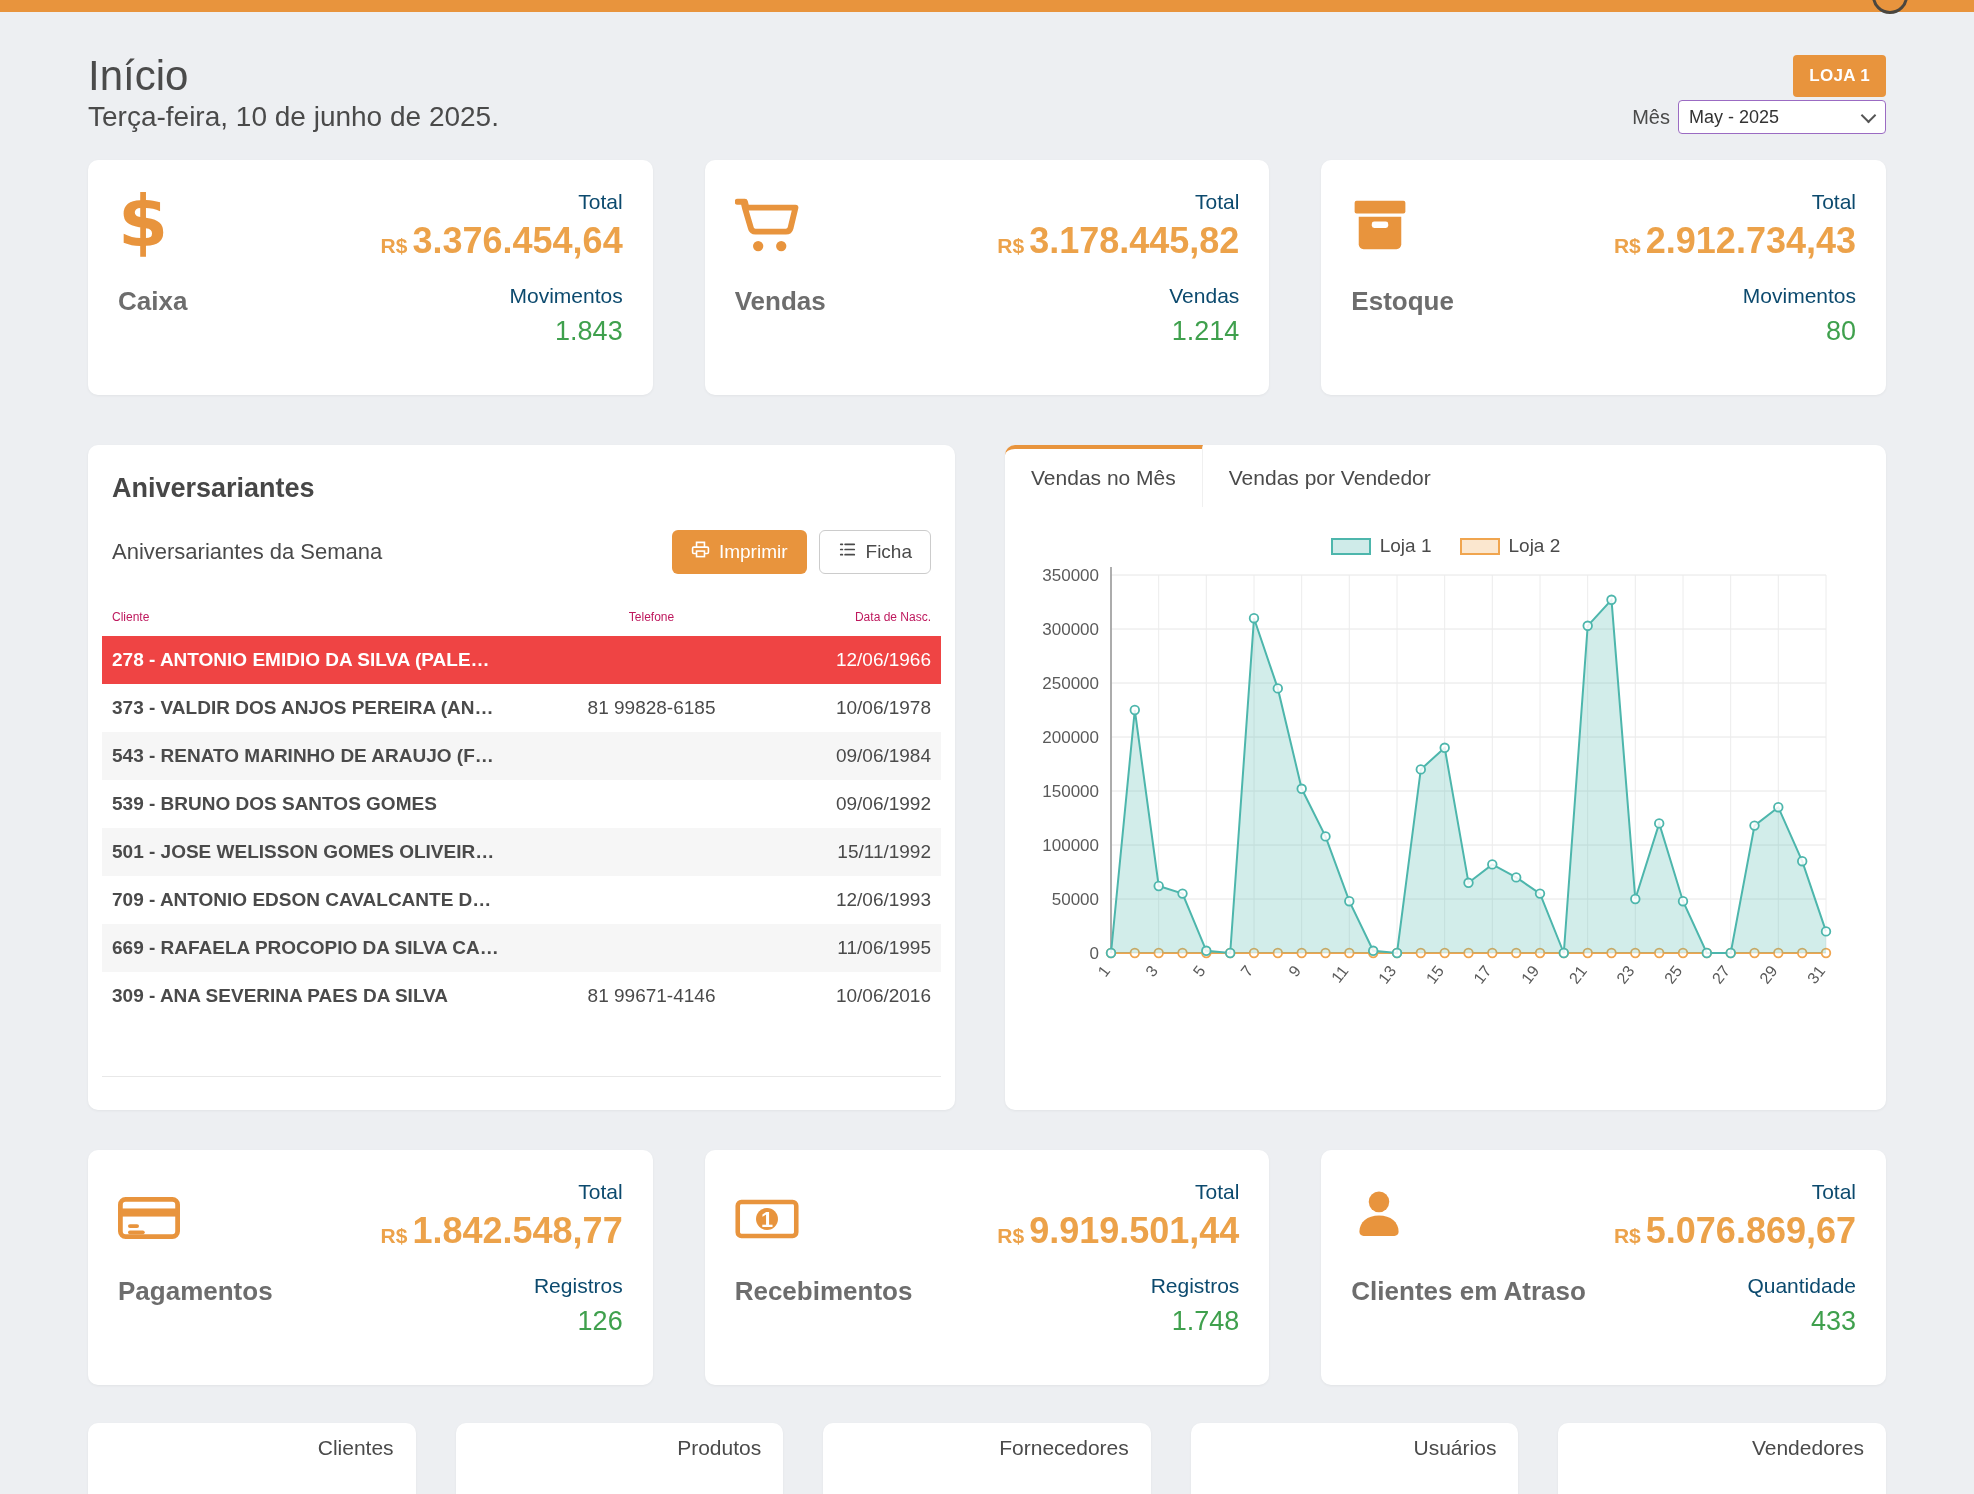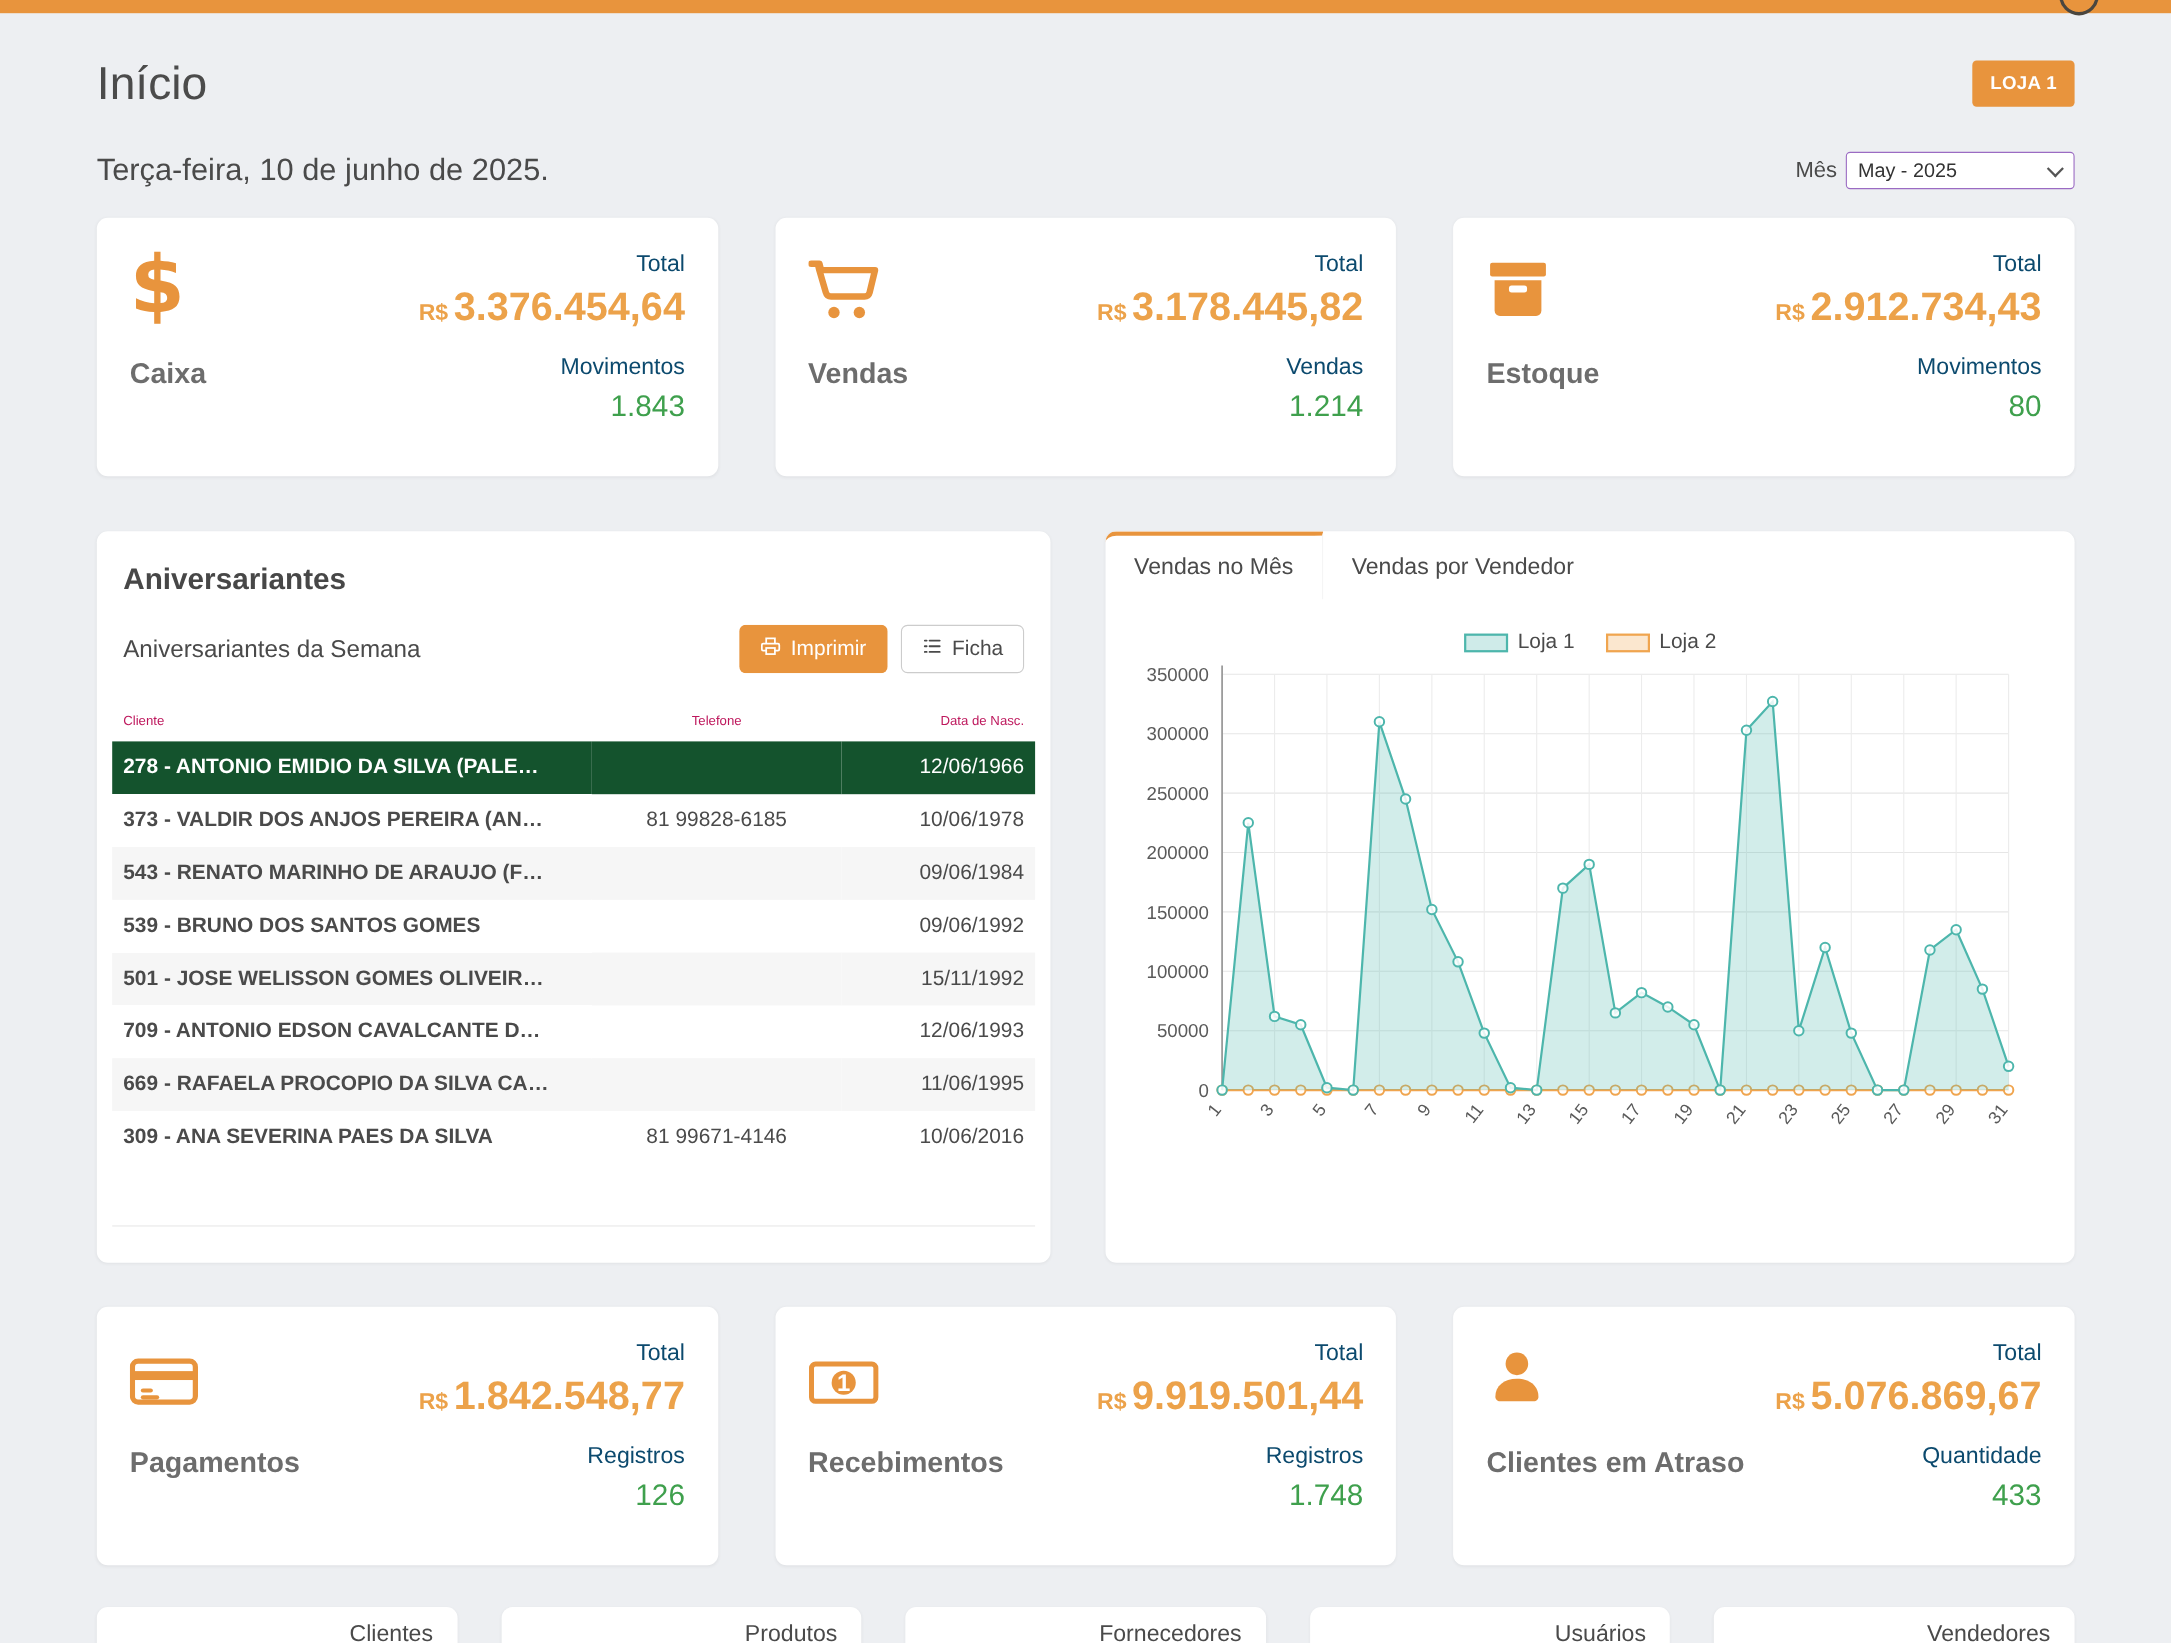--- a/index.html
+++ b/index.html
@@ -5,21 +5,21 @@
   *{box-sizing:border-box;margin:0;padding:0;}
   html,body{width:1974px;height:1494px;overflow:hidden;}
   body{background:#edeff2;font-family:"Liberation Sans",sans-serif;color:#4a4a4a;}
   .topbar{height:12px;background:#e8943d;position:relative;z-index:5;}
   .avatar{position:absolute;top:-22px;right:66px;width:36px;height:36px;border-radius:50%;background:#e8943d;border:3px solid #4a463f;}
   .page{padding:0 88px;}
   .header-row{display:flex;justify-content:space-between;align-items:center;margin-top:40px;}
   .page-title{font-size:42px;font-weight:400;color:#4b4b4b;}
   .badges{display:flex;gap:16px;}
   .badge{background:#e8943d;color:#fff;font-weight:bold;font-size:17px;letter-spacing:.3px;padding:11px 16px;border-radius:4px;cursor:pointer;white-space:nowrap;}
-  .subheader-row{display:flex;justify-content:space-between;align-items:center;margin-top:38px;}
+  .subheader-row{display:flex;justify-content:space-between;align-items:center;}
   .date-text{font-size:28px;}
   .month-picker{display:flex;align-items:center;gap:8px;font-size:20px;}
   .select-wrap{position:relative;}
   select{appearance:none;-webkit-appearance:none;width:208px;height:34px;border:1px solid #9b6bc3;border-radius:4px;background:#fff;font-size:18px;padding:0 30px 0 10px;color:#333;font-family:inherit;}
   .select-wrap::after{content:"";position:absolute;right:12px;top:10px;width:9px;height:9px;border-right:2px solid #555;border-bottom:2px solid #555;transform:rotate(45deg);pointer-events:none;}
   .stats-row{display:grid;grid-template-columns:repeat(3,1fr);gap:52px;margin-top:26px;}
   .card{background:#fff;border-radius:10px;box-shadow:0 1px 3px rgba(0,0,0,.05);}
   .stat-card{height:235px;padding:30px 30px 24px;display:flex;justify-content:space-between;}
   .stat-left{display:flex;flex-direction:column;gap:34px;align-items:flex-start;flex-shrink:0;}
   .stat-icon{height:62px;display:flex;align-items:flex-end;}
@@ -44,21 +44,21 @@
   .bd-table th{font-size:12px;font-weight:normal;text-align:left;padding:12px 10px;color:#be185d;}
   .bd-table th.col-cliente{width:52%;}
   .bd-table th.col-tel{width:27%;text-align:center;}
   .bd-table th.col-nasc{width:21%;text-align:right;}
   .bd-table td{font-size:19px;padding:13px 10px;}
   .td-cliente{font-weight:bold;white-space:nowrap;overflow:hidden;text-overflow:ellipsis;}
   .td-tel{text-align:center;}
   .td-nasc{text-align:right;}
   .bd-table tbody tr{cursor:pointer;}
   .bd-table tbody tr:nth-child(odd){background:#f6f6f6;}
-  .bd-table tbody tr.highlight{background:#14532d;}
+  .bd-table tbody tr.highlight{background:#ef4444;}
   .bd-table tbody tr.highlight td{color:#fff;}
   .bd-footer{border-top:1px solid #e8e8e8;margin-top:auto;height:34px;}
   .chart-panel{display:flex;flex-direction:column;}
   .tabs{display:flex;}
   .tab{font-size:21px;padding:17px 26px;cursor:pointer;color:#4a4a4a;border-top:4px solid transparent;}
   .tab:first-child{border-top-left-radius:10px;}
   .tab.active{border-top-color:#e8943d;border-right:1px solid #f0f0f0;}
   .chart-legend{display:flex;justify-content:center;gap:28px;margin:28px 0 4px;}
   .legend-item{display:flex;align-items:center;gap:9px;cursor:pointer;}
   .legend-swatch{width:40px;height:17px;border:2px solid;display:inline-block;}

